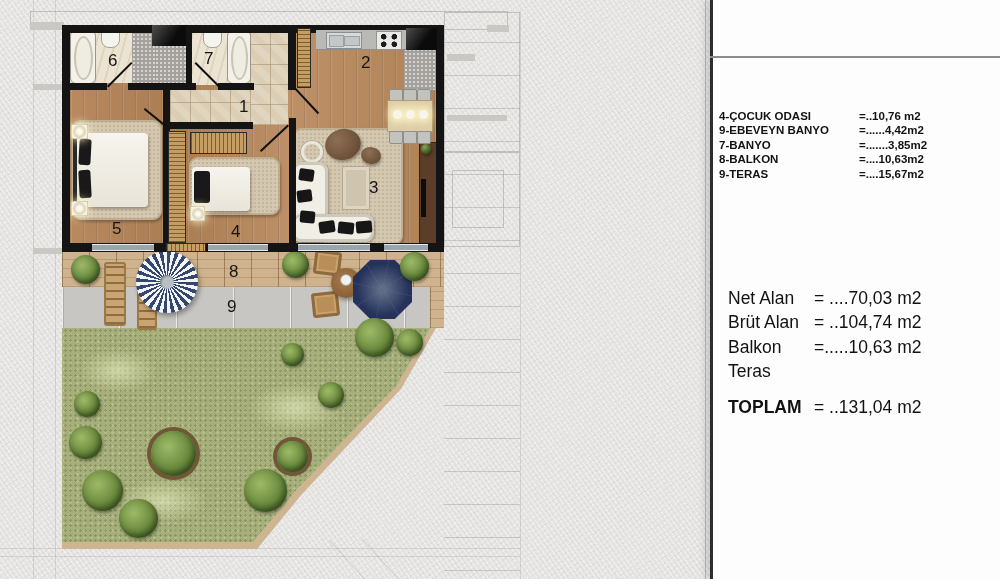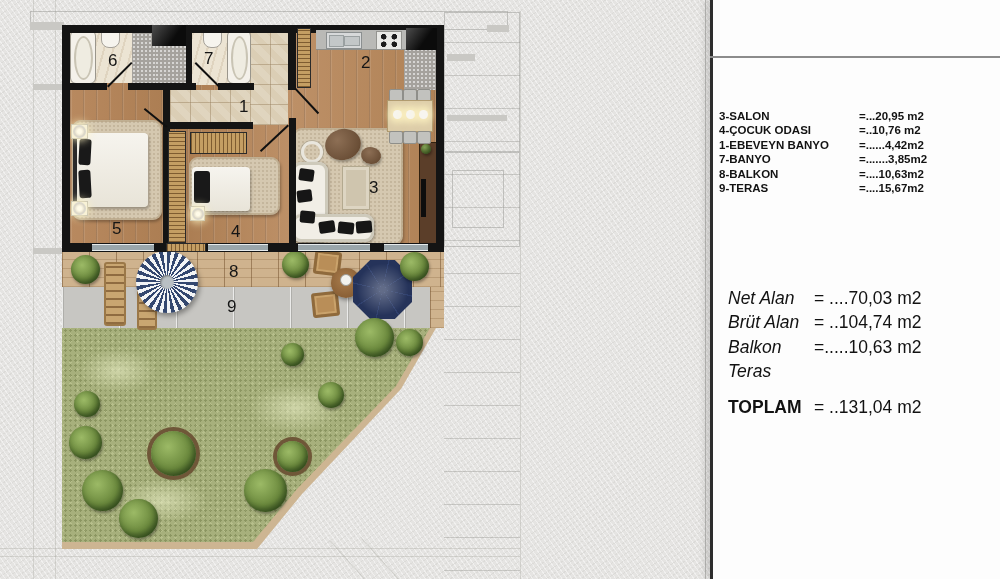--- a/index.html
+++ b/index.html
@@ -89,21 +89,21 @@
   
   .panel{position:absolute;left:710px;top:0;width:290px;height:579px;background:#fdfdfd;border-left:3px solid #2d2d2d;box-shadow:-5px 0 7px rgba(0,0,0,.13);box-sizing:border-box;}
   .panel-title{position:absolute;left:22px;top:25px;font-size:27px;font-weight:400;color:#3e3e3e;letter-spacing:.5px;}
   .panel-sep{position:absolute;left:-3px;right:0;top:56px;height:2px;background:#8c8c8c;}
   .panel-sub{position:absolute;left:6px;top:66px;font-size:19px;font-weight:700;color:#121212;}
   .room-list{position:absolute;left:6px;top:109px;width:250px;}
   .room-row{display:flex;font-size:11.5px;line-height:14.4px;font-weight:700;color:#121212;}
   .room-row .rl{flex:0 0 140px;}
   .summary-list{position:absolute;left:15px;top:286px;width:240px;}
   .sum-row{display:flex;font-size:17.5px;line-height:24.4px;font-weight:400;color:#121212;}
-  .sum-row .sl{flex:0 0 86px;font-style:italic;}
+  .sum-row .sl{flex:0 0 86px;}
   .total-row{position:absolute;left:15px;top:397px;width:240px;display:flex;font-size:17.5px;font-weight:400;color:#121212;}
   .total-row .sl{flex:0 0 86px;font-weight:bold;}
 </style>
 </head>
 <body>
 
 <div class="stage">
 
   <div class="abs skl2" style="left:33px;top:0;width:1px;height:579px"></div>
   <div class="abs skl2" style="left:55px;top:0;width:1px;height:579px"></div>
@@ -264,29 +264,25 @@
   <div class="abs num" style="left:108px;top:51px">6</div>
   <div class="abs num" style="left:204px;top:49px">7</div>
   <div class="abs num" style="left:229px;top:262px">8</div>
   <div class="abs num" style="left:227px;top:297px">9</div>
 
   <div class="abs skl" style="left:705px;top:0;width:1px;height:579px"></div>
   <div class="panel">
     <div class="panel-sep"></div>
     <div class="room-list" id="room-list">
         <div class="room-row">
-          <span class="rl">3-SALON</span>
-          <span>=...20,95 m2</span>
-        </div>
-        <div class="room-row">
           <span class="rl">4-ÇOCUK ODASI</span>
           <span>=..10,76 m2</span>
         </div>
         <div class="room-row">
-          <span class="rl">1-EBEVEYN BANYO</span>
+          <span class="rl">9-EBEVEYN BANYO</span>
           <span>=......4,42m2</span>
         </div>
         <div class="room-row">
           <span class="rl">7-BANYO</span>
           <span>=.......3,85m2</span>
         </div>
         <div class="room-row">
           <span class="rl">8-BALKON</span>
           <span>=....10,63m2</span>
         </div>

